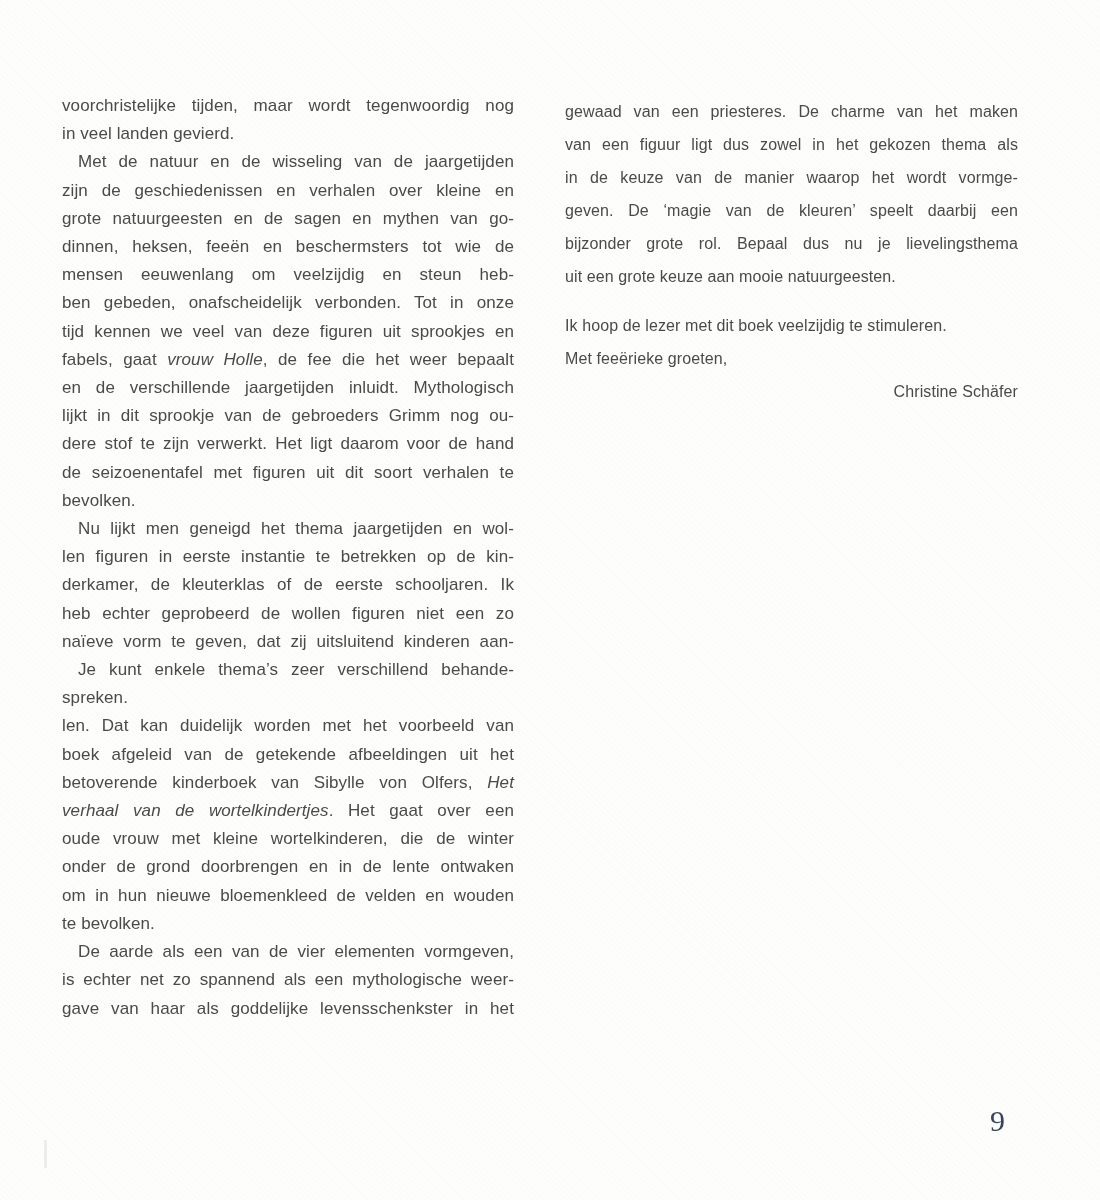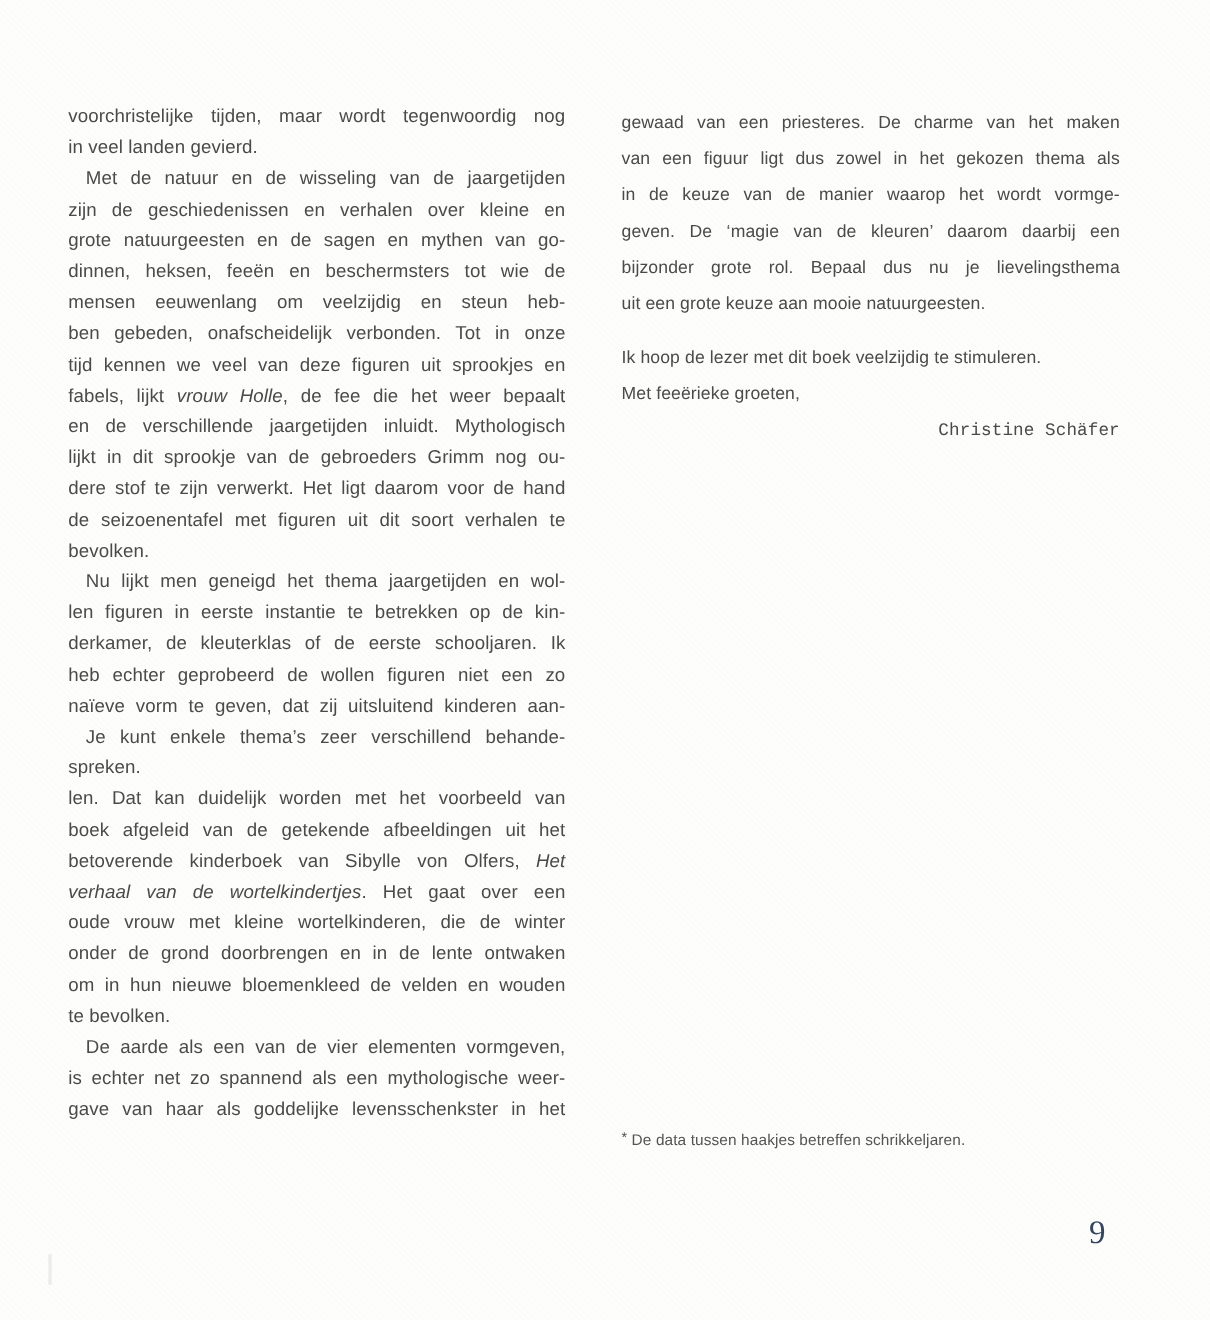--- a/index.html
+++ b/index.html
@@ -36,21 +36,21 @@
     line-height: 33px;
   }
   .line {
     white-space: nowrap;
     text-align: justify;
     text-align-last: justify;
     letter-spacing: 0.1px;
   }
   .line em { font-style: italic; }
   .al-left  { text-align: right;  text-align-last: left; }
-  .al-right { text-align: right; text-align-last: right; font-family: Liberation Mono, monospace; }
+  .al-right { text-align: right; text-align-last: right; }
   .indent { text-indent: 16px; }
   .blank { height: 16px; line-height: 16px; }
   .footnote {
     position: absolute;
     left: 565px;
     top: 1028px;
     width: 453px;
     font-size: 14px;
     color: #545454;
     letter-spacing: 0.1px;
@@ -86,21 +86,21 @@
   <div class="col col-left">
       <div class="line">voorchristelijke tijden, maar wordt tegenwoordig nog</div>
       <div class="line al-left">in veel landen gevierd.</div>
       <div class="line indent">Met de natuur en de wisseling van de jaargetijden</div>
       <div class="line">zijn de geschiedenissen en verhalen over kleine en</div>
       <div class="line">grote natuurgeesten en de sagen en mythen van go-</div>
       <div class="line">dinnen, heksen, feeën en beschermsters tot wie de</div>
       <div class="line">mensen eeuwenlang om veelzijdig en steun heb-</div>
       <div class="line">ben gebeden, onafscheidelijk verbonden. Tot in onze</div>
       <div class="line">tijd kennen we veel van deze figuren uit sprookjes en</div>
-      <div class="line"><span>fabels, lijkt </span><em>vrouw Holle</em><span>, de fee die het weer bepaalt</span></div>
+      <div class="line"><span>fabels, gaat </span><em>vrouw Holle</em><span>, de fee die het weer bepaalt</span></div>
       <div class="line">en de verschillende jaargetijden inluidt. Mythologisch</div>
       <div class="line">lijkt in dit sprookje van de gebroeders Grimm nog ou-</div>
       <div class="line">dere stof te zijn verwerkt. Het ligt daarom voor de hand</div>
       <div class="line">de seizoenentafel met figuren uit dit soort verhalen te</div>
       <div class="line al-left">bevolken.</div>
       <div class="line indent">Nu lijkt men geneigd het thema jaargetijden en wol-</div>
       <div class="line">len figuren in eerste instantie te betrekken op de kin-</div>
       <div class="line">derkamer, de kleuterklas of de eerste schooljaren. Ik</div>
       <div class="line">heb echter geprobeerd de wollen figuren niet een zo</div>
       <div class="line">naïeve vorm te geven, dat zij uitsluitend kinderen aan-</div>
@@ -116,30 +116,27 @@
       <div class="line al-left">te bevolken.</div>
       <div class="line indent">De aarde als een van de vier elementen vormgeven,</div>
       <div class="line">is echter net zo spannend als een mythologische weer-</div>
       <div class="line">gave van haar als goddelijke levensschenkster in het</div>
     </div>
 
   <div class="col col-right">
       <div class="line">gewaad van een priesteres. De charme van het maken</div>
       <div class="line">van een figuur ligt dus zowel in het gekozen thema als</div>
       <div class="line">in de keuze van de manier waarop het wordt vormge-</div>
-      <div class="line">geven. De ‘magie van de kleuren’ daarom daarbij een</div>
+      <div class="line">geven. De ‘magie van de kleuren’ speelt daarbij een</div>
       <div class="line">bijzonder grote rol. Bepaal dus nu je lievelingsthema</div>
       <div class="line al-left">uit een grote keuze aan mooie natuurgeesten.</div>
       <div class="line blank">&nbsp;</div>
       <div class="line al-left">Ik hoop de lezer met dit boek veelzijdig te stimuleren.</div>
       <div class="line al-left">Met feeërieke groeten,</div>
       <div class="line al-right">Christine Schäfer</div>
     </div>
 
-  <div class="footnote">
-    <span class="fn-marker">*</span><span>De data tussen haakjes betreffen schrikkeljaren.</span>
-  </div>
 
   <div class="page-number">9</div>
 
   <div class="scan-artifact"></div>
 
 </div>
 
 </body></html>

